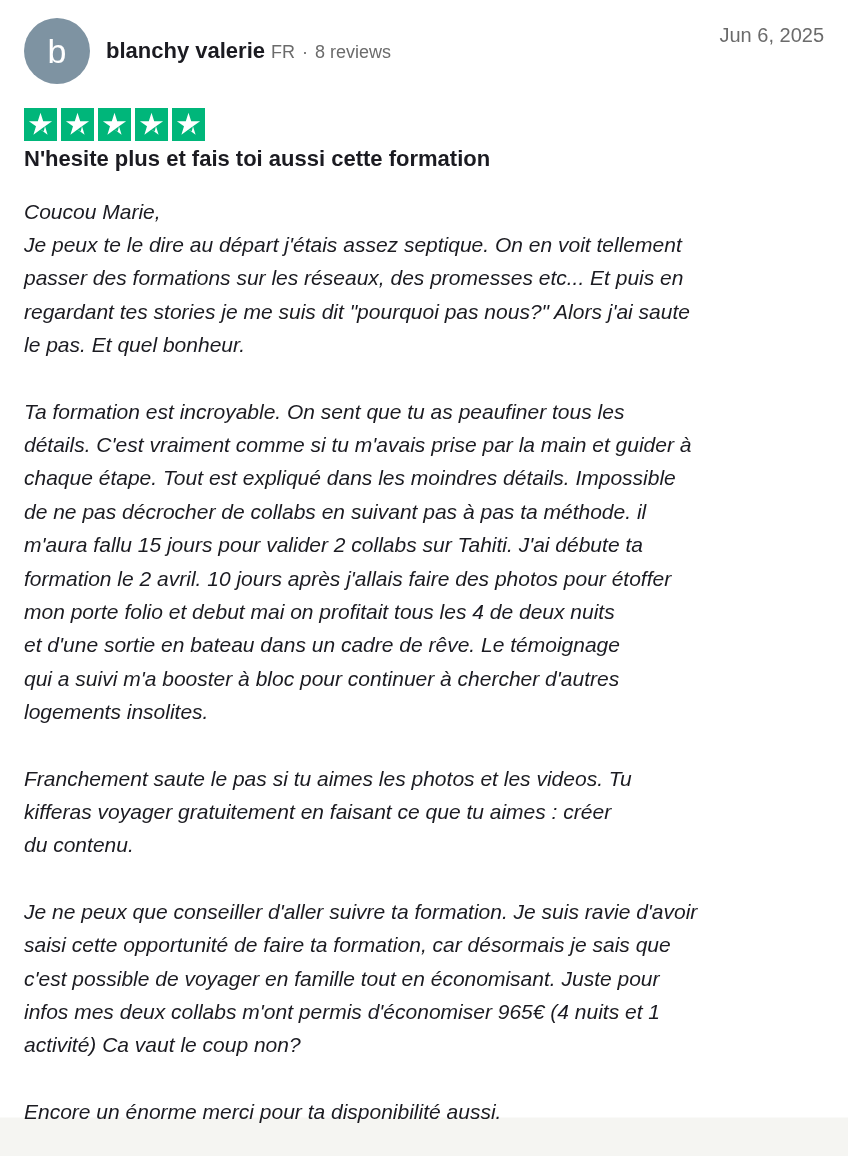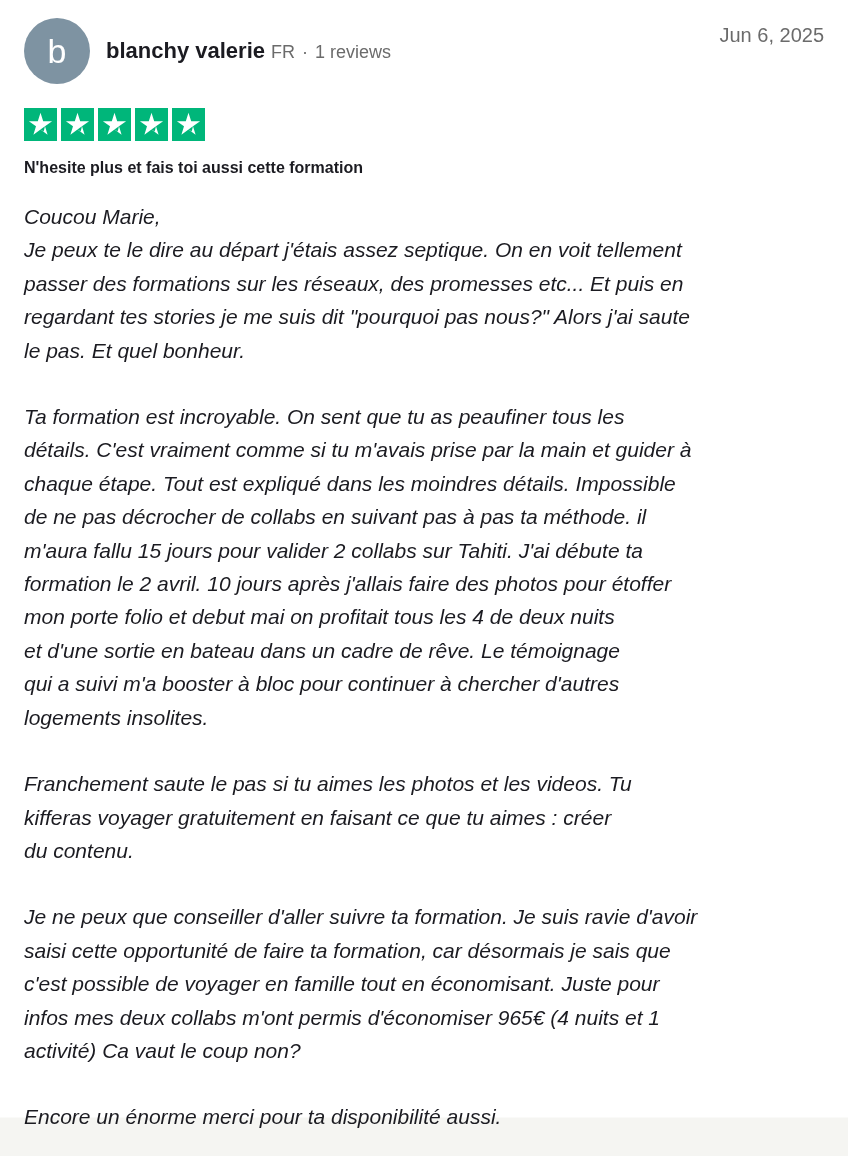--- a/index.html
+++ b/index.html
@@ -70,22 +70,22 @@
   .star-cell {
     width: 33px;
     height: 33px;
     background: var(--star-green, #00b67a);
     display: flex;
     align-items: center;
     justify-content: center;
   }
   .star-cell svg { width: 27px; height: 27px; display: block; }
   .review-title {
-    margin-top: 17px;
-    font-size: 16px;
+    margin-top: 4px;
+    font-size: 22px;
     font-weight: 700;
     line-height: 1.25;
     color: var(--text-dark, #1b1b21);
   }
   .review-body { margin-top: 22px; }
   .review-body p {
     font-size: 21px;
     line-height: 33.4px;
     color: var(--text-dark, #1b1b21);
     white-space: pre-line;
@@ -103,21 +103,21 @@
     <div class="review-header">
       <div class="consumer">
         <div class="avatar">
           <span>b</span>
         </div>
         <div class="consumer-text">
           <span class="consumer-name">blanchy valerie</span>
           <span class="consumer-meta">
             <span>FR</span>
             <span>·</span>
-            <span>1 reviews</span>
+            <span>8 reviews</span>
           </span>
         </div>
       </div>
       <span class="review-date">Jun 6, 2025</span>
     </div>
 
     <div class="star-rating">
         <div class="star-cell">
           <svg viewBox="0 0 24 24" xmlns="http://www.w3.org/2000/svg">
             <polygon fill="#ffffff" points="12,1.5 14.4,9.0 22.3,9.0 16.0,13.6 18.3,21.0 12,16.4 5.7,21.0 8.0,13.6 1.7,9.0 9.6,9.0"></polygon>

